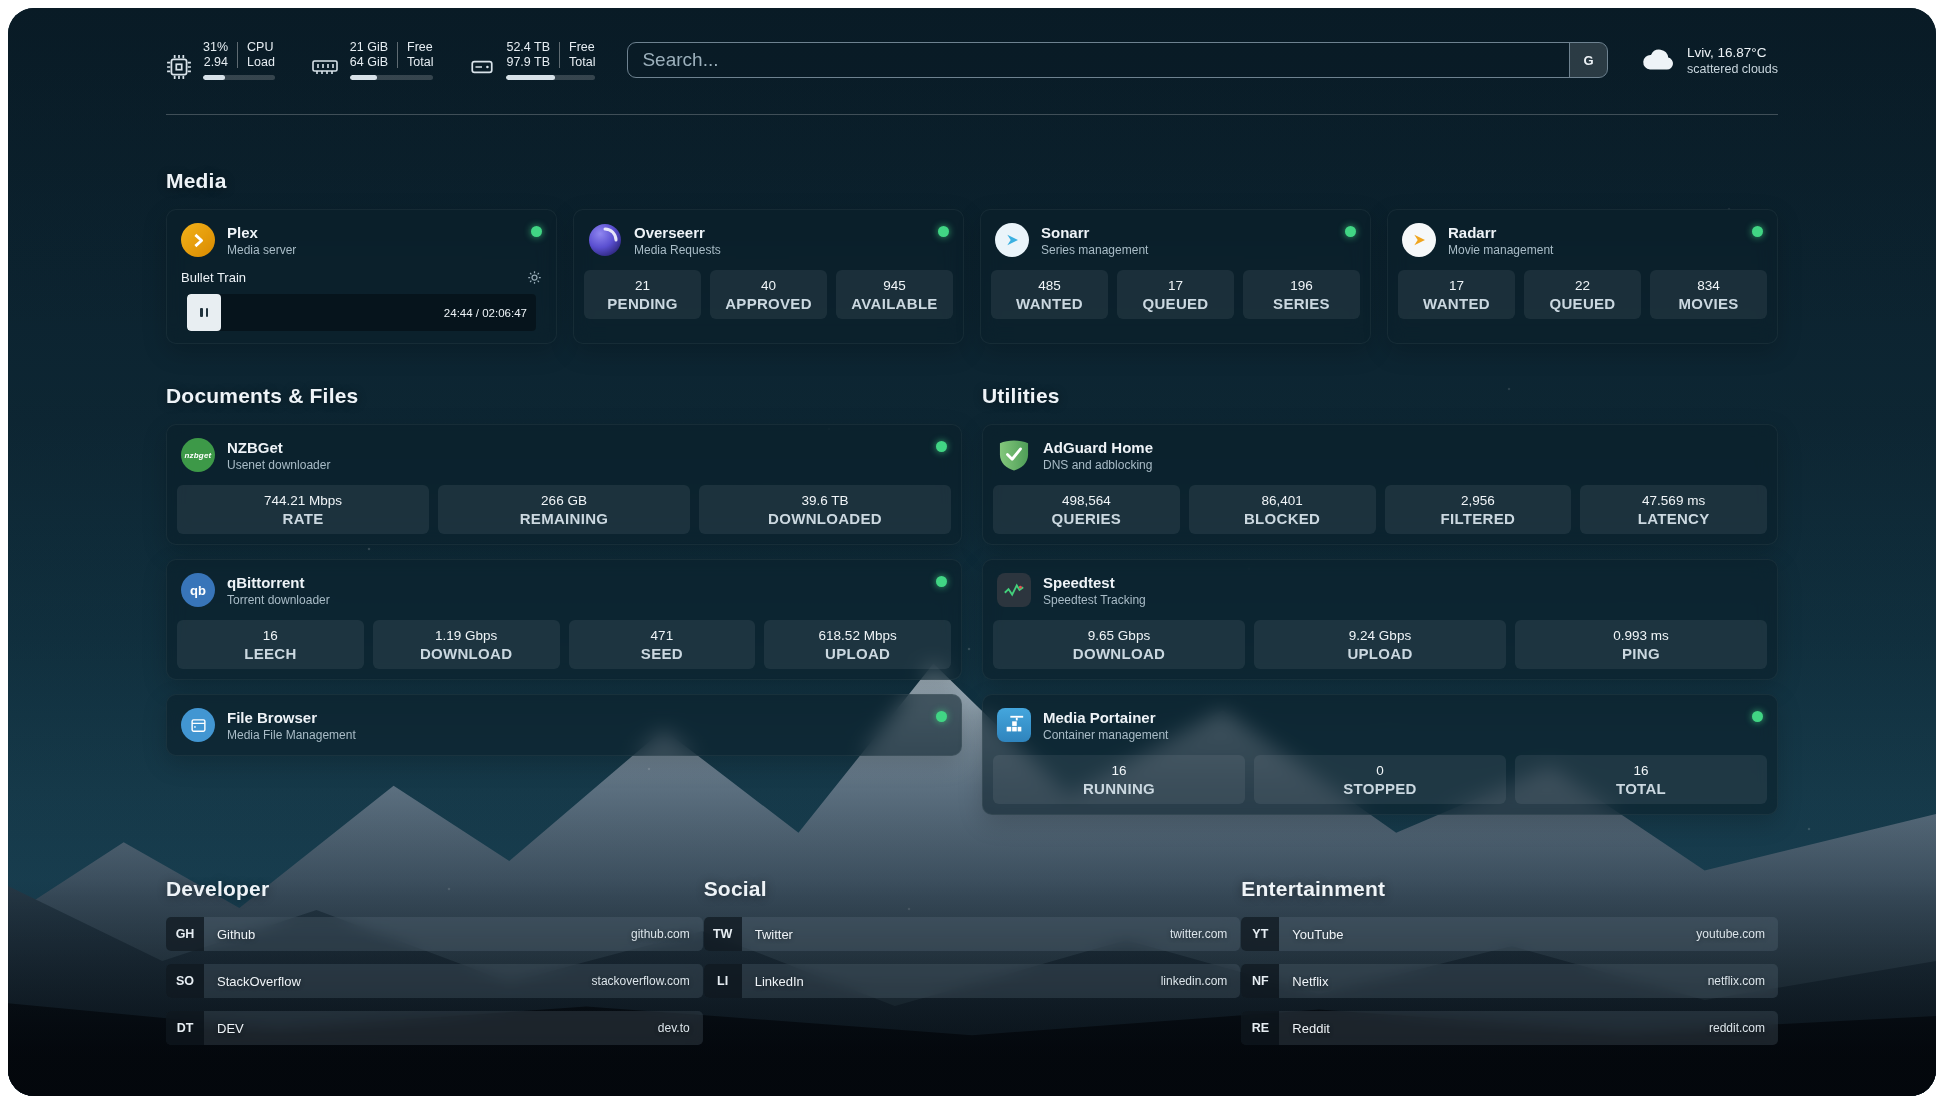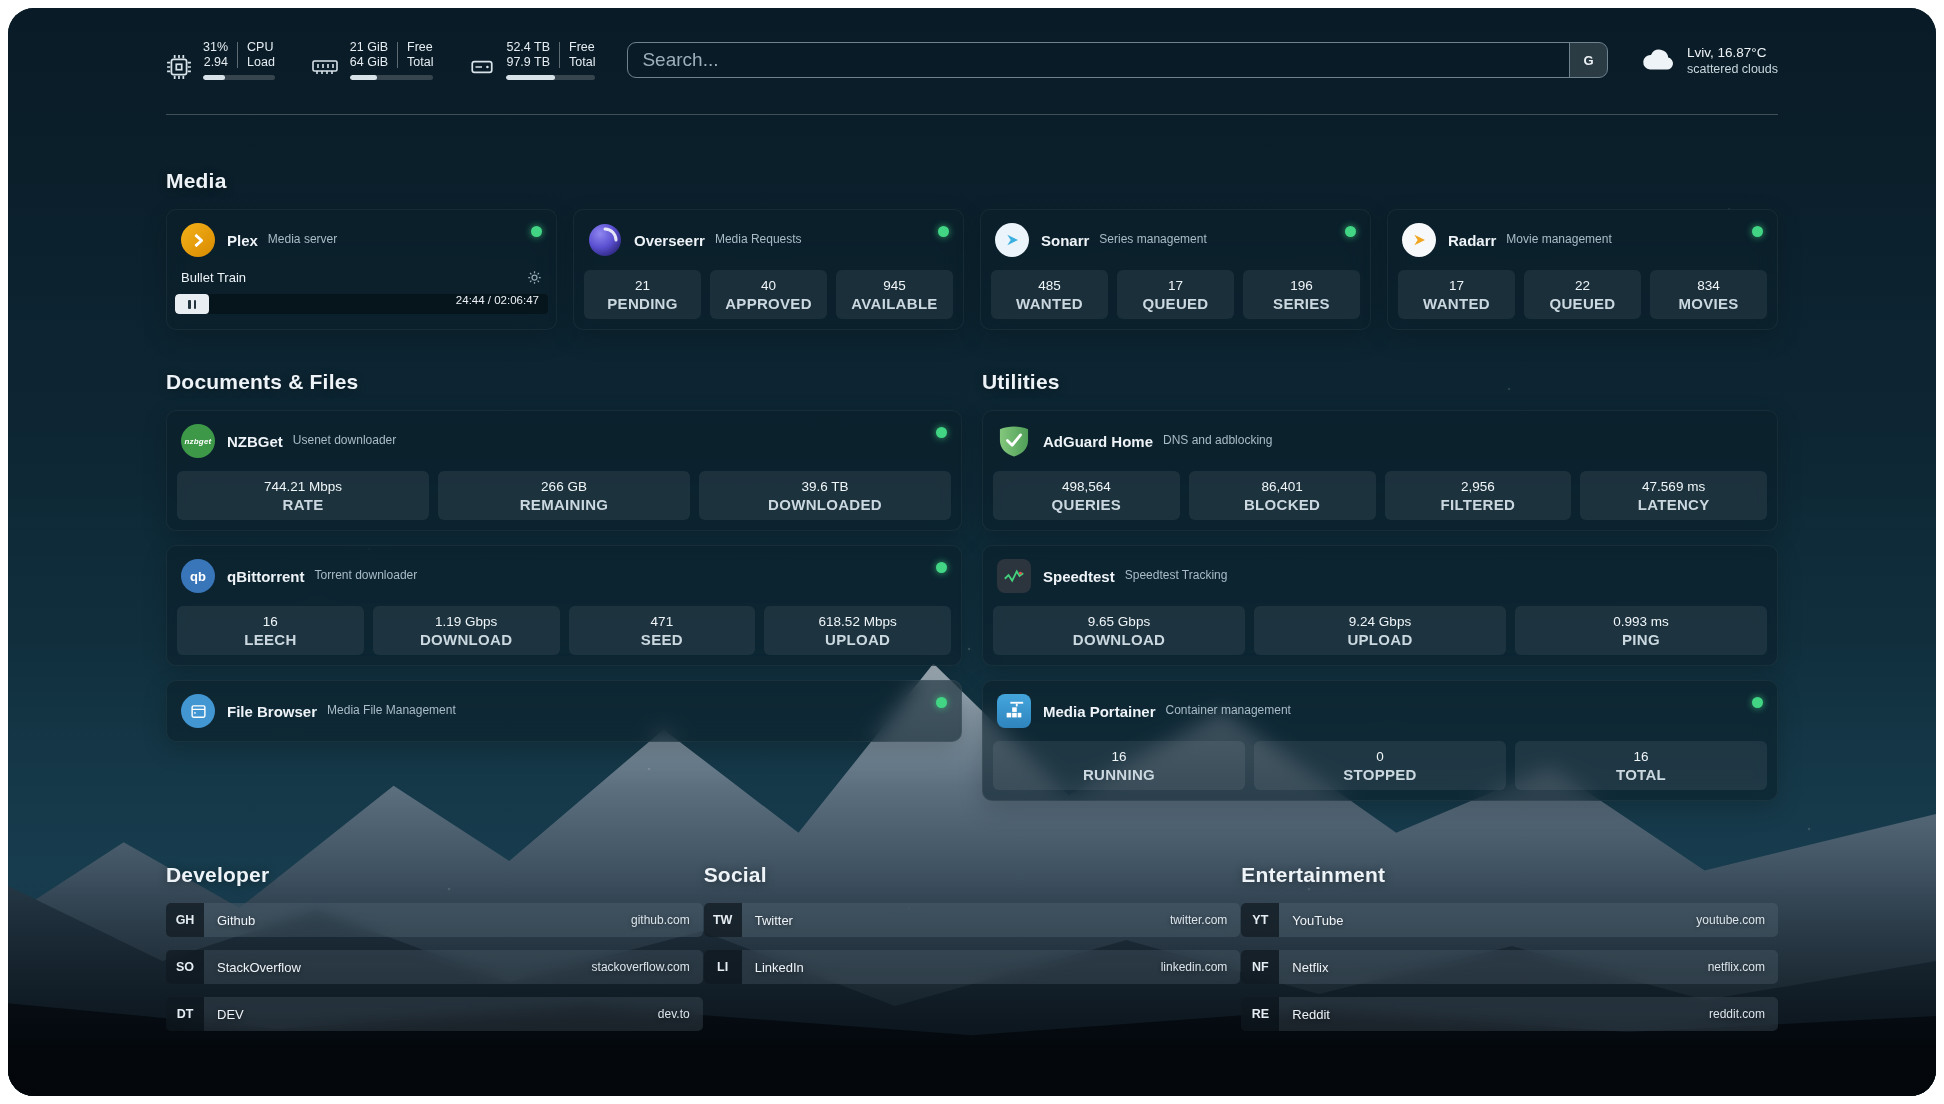--- a/index.html
+++ b/index.html
@@ -58,21 +58,21 @@
   .media-section { margin-top:54px; }
   .grid4 { display:grid; grid-template-columns:repeat(4,1fr); gap:16px; }
   .two-col { margin-top:40px; display:grid; grid-template-columns:1fr 1fr; gap:20px; align-items:start; }
   .stack { display:flex; flex-direction:column; gap:14px; }
 
   .card { background:rgba(11,31,42,.58); border:1px solid rgba(255,255,255,.05); border-radius:10px; backdrop-filter:blur(10px); box-shadow:0 8px 24px rgba(0,0,0,.18); }
   .card-head { display:flex; align-items:center; gap:12px; padding:13px 14px; cursor:pointer; }
   .app-icon { width:34px; height:34px; flex:0 0 34px; border-radius:50%; display:flex; align-items:center; justify-content:center; overflow:hidden; }
   .app-icon.sq { border-radius:8px; }
   .app-icon.flat { background:transparent; border-radius:0; }
-  .app-text { display:flex; flex-direction:row; gap:10px; }
+  .app-text { display:flex; flex-direction:column; gap:2px; }
   .app-name { font-size:15px; font-weight:bold; }
   .app-sub { font-size:12px; color:#a9bcc7; }
   .status-dot { margin-left:auto; width:11px; height:11px; flex:0 0 11px; border-radius:50%; background:#41d584; box-shadow:0 0 7px rgba(65,213,132,.75); align-self:flex-start; margin-top:3px; }
 
   .stats { display:flex; gap:9px; padding:0 10px 10px; }
   .stat { flex:1; background:rgba(255,255,255,.07); border-radius:6px; text-align:center; padding:8px 2px 7px; }
   .stat-value { font-size:13.5px; color:#f0f5f8; display:block; }
   .stat-label { margin-top:2px; font-size:15px; font-weight:bold; letter-spacing:.3px; color:#cbd8e0; display:block; }
 
   .icon-plex { background:linear-gradient(135deg,#f3b21a,#d98a00); }
@@ -80,21 +80,21 @@
   .icon-radarr { background:#f6f8f9; }
   .icon-nzbget { background:#3d9948; color:#fff; font-size:8px; font-style:italic; font-weight:bold; letter-spacing:.2px; }
   .icon-qbit { background:#3875b9; color:#fff; font-size:13px; font-weight:bold; }
   .icon-filebrowser { background:#4296d2; }
   .icon-speedtest { background:#2c353e; }
   .icon-portainer { background:linear-gradient(180deg,#44a6dd,#2f84bd); }
 
   .np-row { display:flex; align-items:center; padding:0 14px; }
   .np-title { font-size:13px; }
   .gear-btn { margin-left:auto; cursor:pointer; display:flex; align-items:center; }
-  .np-bar { position:relative; margin:9px 8px 12px; height:20px; border-radius:4px; background:rgba(0,0,0,.35); overflow:hidden; display:flex; align-items:flex-start; }
+  .np-bar { position:relative; margin:9px 20px 12px; height:37px; border-radius:4px; background:rgba(0,0,0,.35); overflow:hidden; display:flex; align-items:center; }
   .np-pause { width:34px; height:100%; background:#e8eef2; border-radius:4px; display:flex; align-items:center; justify-content:center; gap:3px; cursor:pointer; }
   .np-pause i { width:2.5px; height:9px; background:#22333d; border-radius:1px; }
   .np-time { position:absolute; right:9px; font-size:11.5px; color:#eef3f7; }
 
   .bookmarks { margin-top:62px; display:grid; grid-template-columns:repeat(3,1fr); gap:1px; align-items:start; }
   .bm-row { display:flex; align-items:center; height:34px; margin-bottom:13px; border-radius:5px; background:rgba(120,140,155,.20); backdrop-filter:blur(7px); cursor:pointer; overflow:hidden; }
   .bm-abbr { width:38px; height:100%; background:rgba(4,12,18,.62); display:flex; align-items:center; justify-content:center; font-size:12.5px; font-weight:bold; color:#e6edf2; flex:0 0 38px; }
   .bm-name { margin-left:13px; font-size:13px; text-shadow:0 1px 4px rgba(0,0,0,.4); }
   .bm-url { margin-left:auto; margin-right:13px; font-size:12px; color:#dbe4ea; text-shadow:0 1px 4px rgba(0,0,0,.4); }
 </style>

